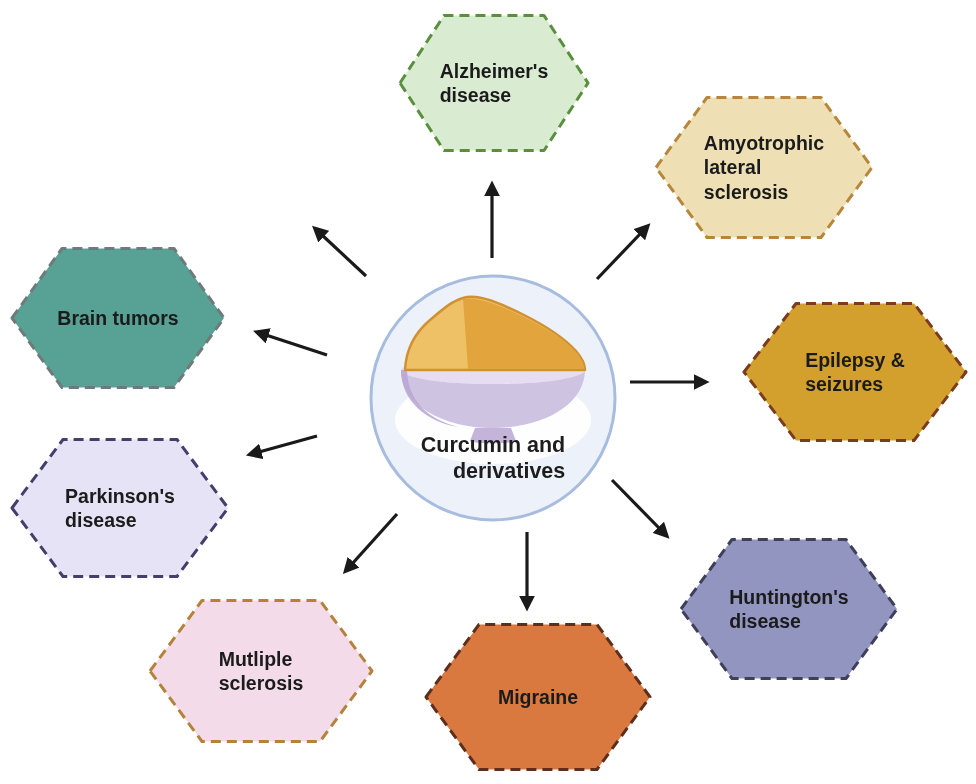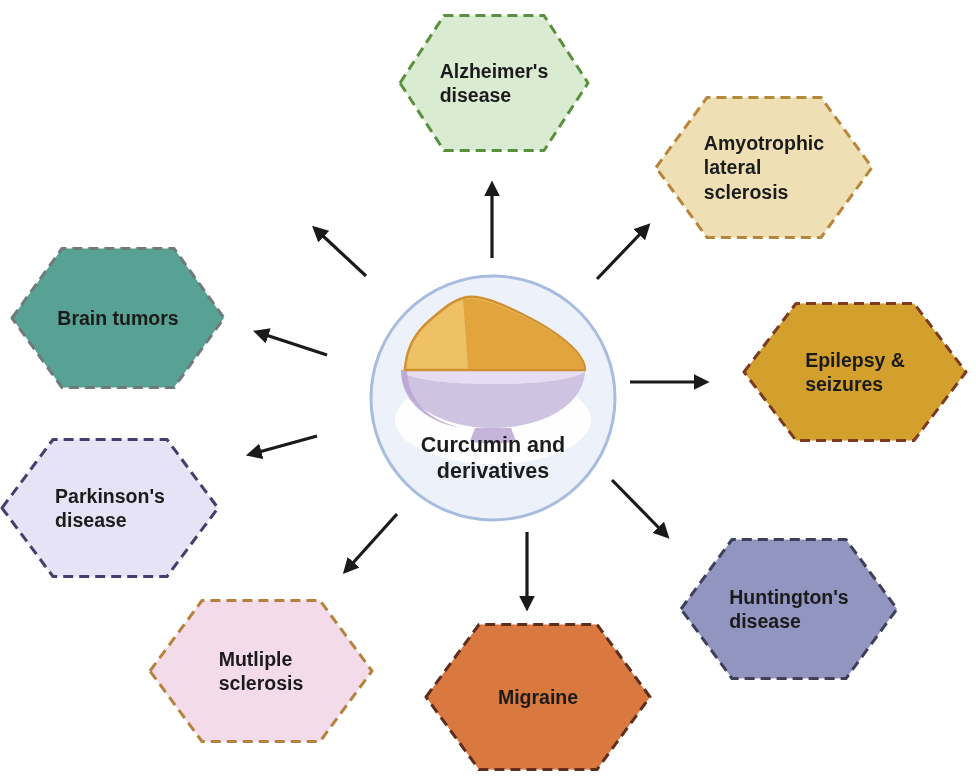--- a/index.html
+++ b/index.html
@@ -11,21 +11,21 @@
   .node{position:absolute;z-index:2;}
   .node svg{position:absolute;left:0;top:0;}
   .node .hexagon{stroke-width:3;stroke-dasharray:10 6;stroke-linejoin:round;}
   .nlabel{
     position:absolute;inset:0;display:flex;align-items:center;justify-content:center;
     text-align:left;font-weight:700;font-size:19.5px;line-height:1.24;
     color:#1b1b1b;white-space:pre-line;padding:0 26px;box-sizing:border-box;
   }
   .center-label{
     position:absolute;left:368px;top:432px;width:250px;height:58px;z-index:3;
-    display:flex;align-items:flex-start;justify-content:center;text-align:center;
+    display:flex;align-items:flex-start;justify-content:center;text-align:right;
     font-weight:700;font-size:21.5px;line-height:1.22;color:#1d1d1d;white-space:pre-line;
   }
   .arrowline{stroke-width:3.2;}
 </style>
 </head>
 <body>
 
 <div class="canvas">
 
   <svg id="base" width="976" height="784" viewBox="0 0 976 784">
@@ -104,21 +104,21 @@
   </div>
 
   <div class="node" style="left:148px;top:598px;width:226px;height:146px">
     <svg width="226" height="146" viewBox="0 0 226 146">
       <polygon class="hexagon" points="2,73 54,2.5 172,2.5 224,73 172,143.5 54,143.5" fill="#f3dbe9" stroke="#b5823c"></polygon>
     </svg>
     <div class="nlabel">Mutliple
 sclerosis</div>
   </div>
 
-  <div class="node" style="left:0;top:437px;width:220px;height:142px">
+  <div class="node" style="left:10px;top:437px;width:220px;height:142px">
     <svg width="220" height="142" viewBox="0 0 220 142">
       <polygon class="hexagon" points="2,71 53,2.5 167,2.5 218,71 167,139.5 53,139.5" fill="#e5e3f5" stroke="#433e6b"></polygon>
     </svg>
     <div class="nlabel">Parkinson's
 disease</div>
   </div>
 
   <div class="node" style="left:10px;top:246px;width:216px;height:144px">
     <svg width="216" height="144" viewBox="0 0 216 144">
       <polygon class="hexagon" points="2,72 52,2.5 164,2.5 214,72 164,141.5 52,141.5" fill="#57a195" stroke="#6f7a7a"></polygon>

